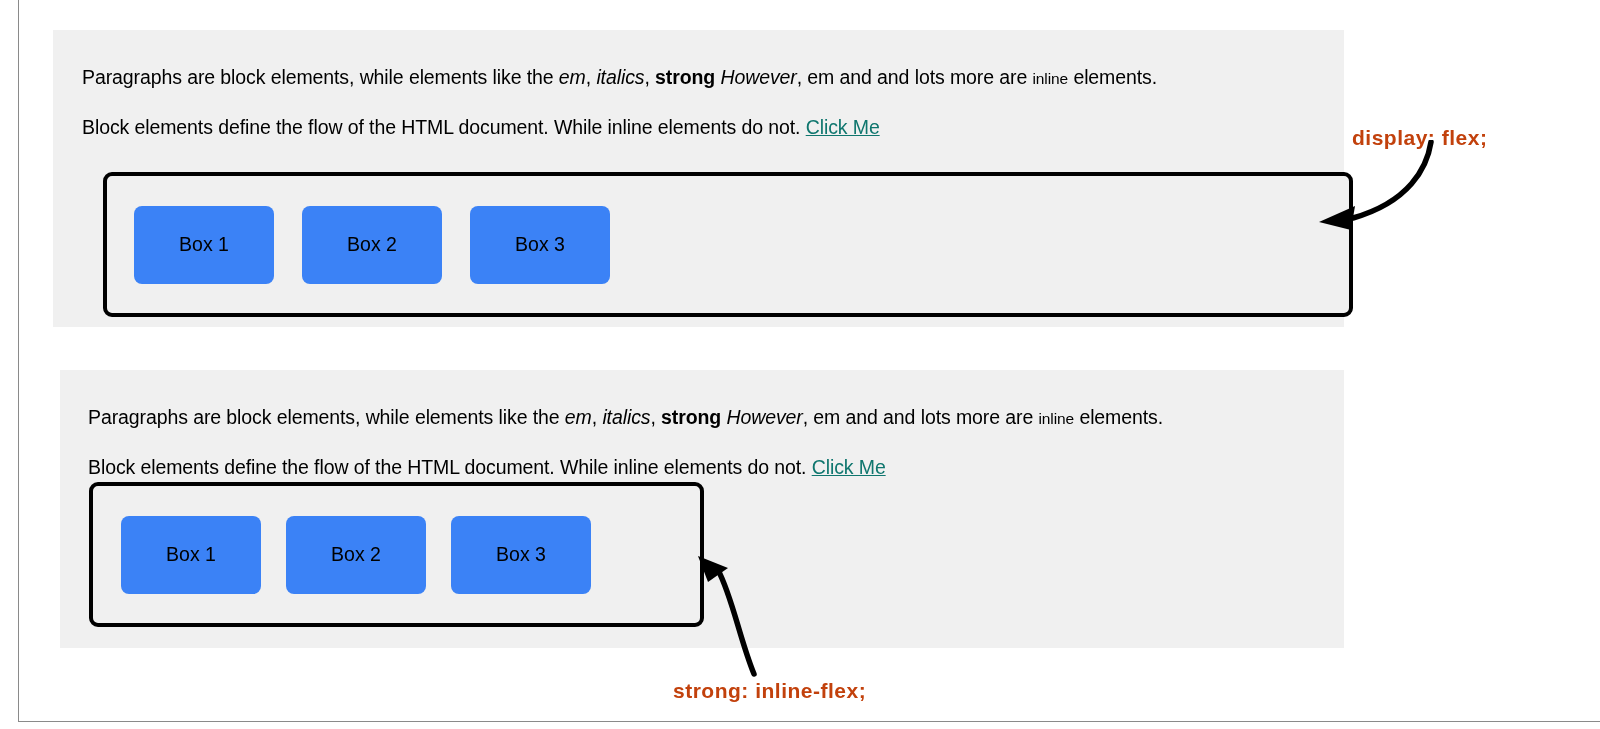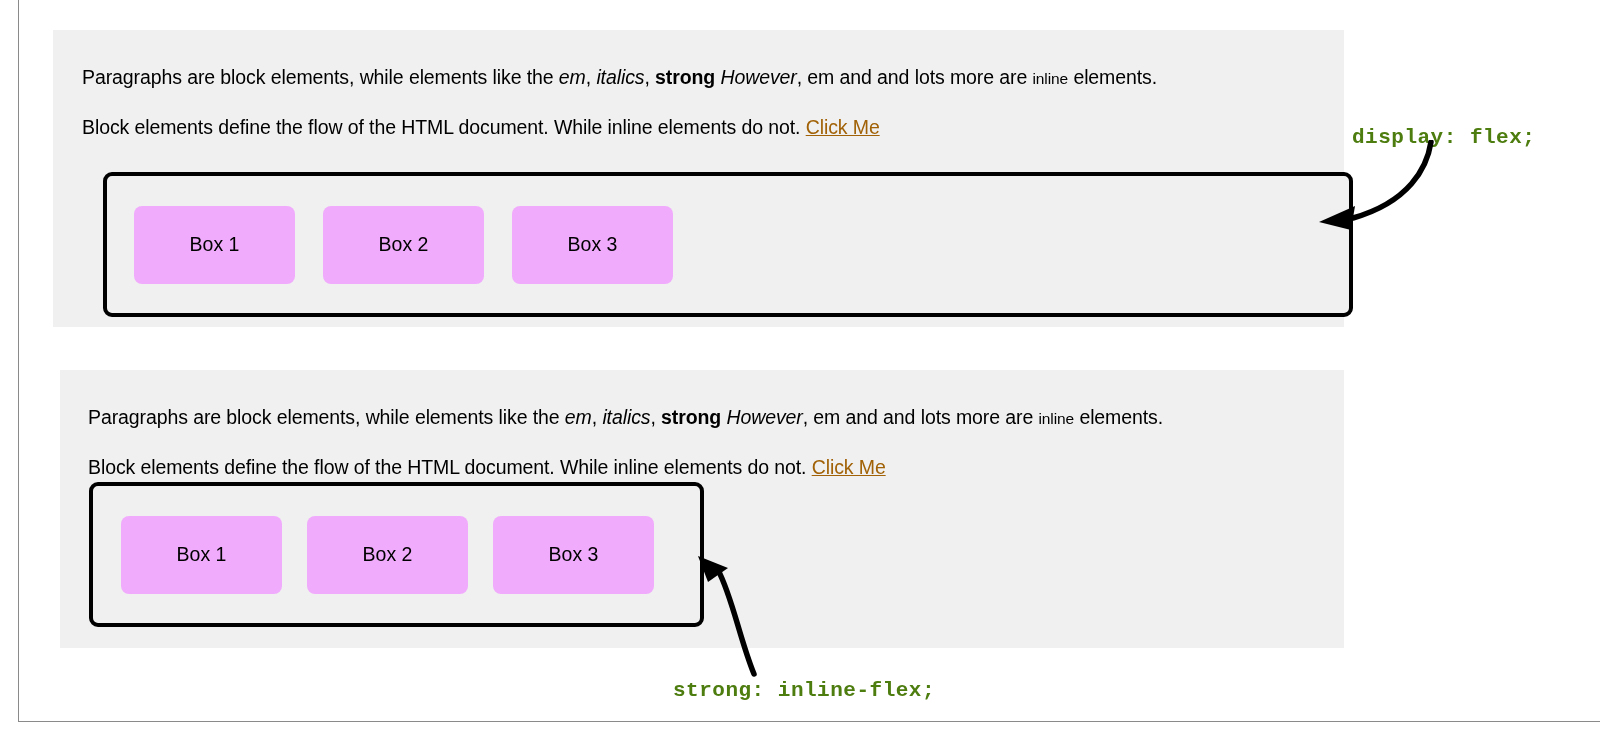--- a/index.html
+++ b/index.html
@@ -60,21 +60,21 @@
   #section-inline-flex #para-1b { margin: 20px 0 0 0px; }
   #section-inline-flex #para-2b { margin: 30px 0 0 0px; }
 
   .em-text { font-style: italic; }
   .italics-text { font-style: italic; }
   .strong-text { font-weight: bold; }
   .however-text { font-style: italic; }
   .inline-small { font-size: 15.5px; }
 
   .click-link {
-    color: #a16207;
+    color: #0f766e;
     text-decoration: underline;
     cursor: pointer;
   }
 
   
   .flex-box-container {
     border: 4px solid #000000;
     border-radius: 9px;
     background: #f0f0f0;
     box-sizing: border-box;
@@ -92,41 +92,41 @@
   #inline-flex-container {
     position: absolute;
     left: 70px;
     top: 482px;
     width: 615px;
     height: 145px;
     padding-left: 28px;
   }
 
   .flex-item {
-    width: 161px;
+    width: 140px;
     height: 78px;
-    background: #f0abfc;
+    background: #3b82f6;
     border-radius: 8px;
     display: flex;
     align-items: center;
     justify-content: center;
     font-size: 19.5px;
     color: #000000;
     margin-right: 28px;
     flex: 0 0 auto;
   }
   #inline-flex-container .flex-item { margin-right: 25px; }
 
   
   .annotation-label {
     position: absolute;
-    font-family: Liberation Mono, monospace;
+    font-family: Liberation Sans, sans-serif;
     font-weight: bold;
     font-size: 21px;
-    color: #4d7c0f;
+    color: #c2410c;
     letter-spacing: 0.5px;
     white-space: nowrap;
   }
   #annotation-flex-label { left: 1333px; top: 126px; }
   #annotation-inline-flex-label { left: 654px; top: 679px; }
 
   .annotation-arrow {
     position: absolute;
     pointer-events: none;
   }

